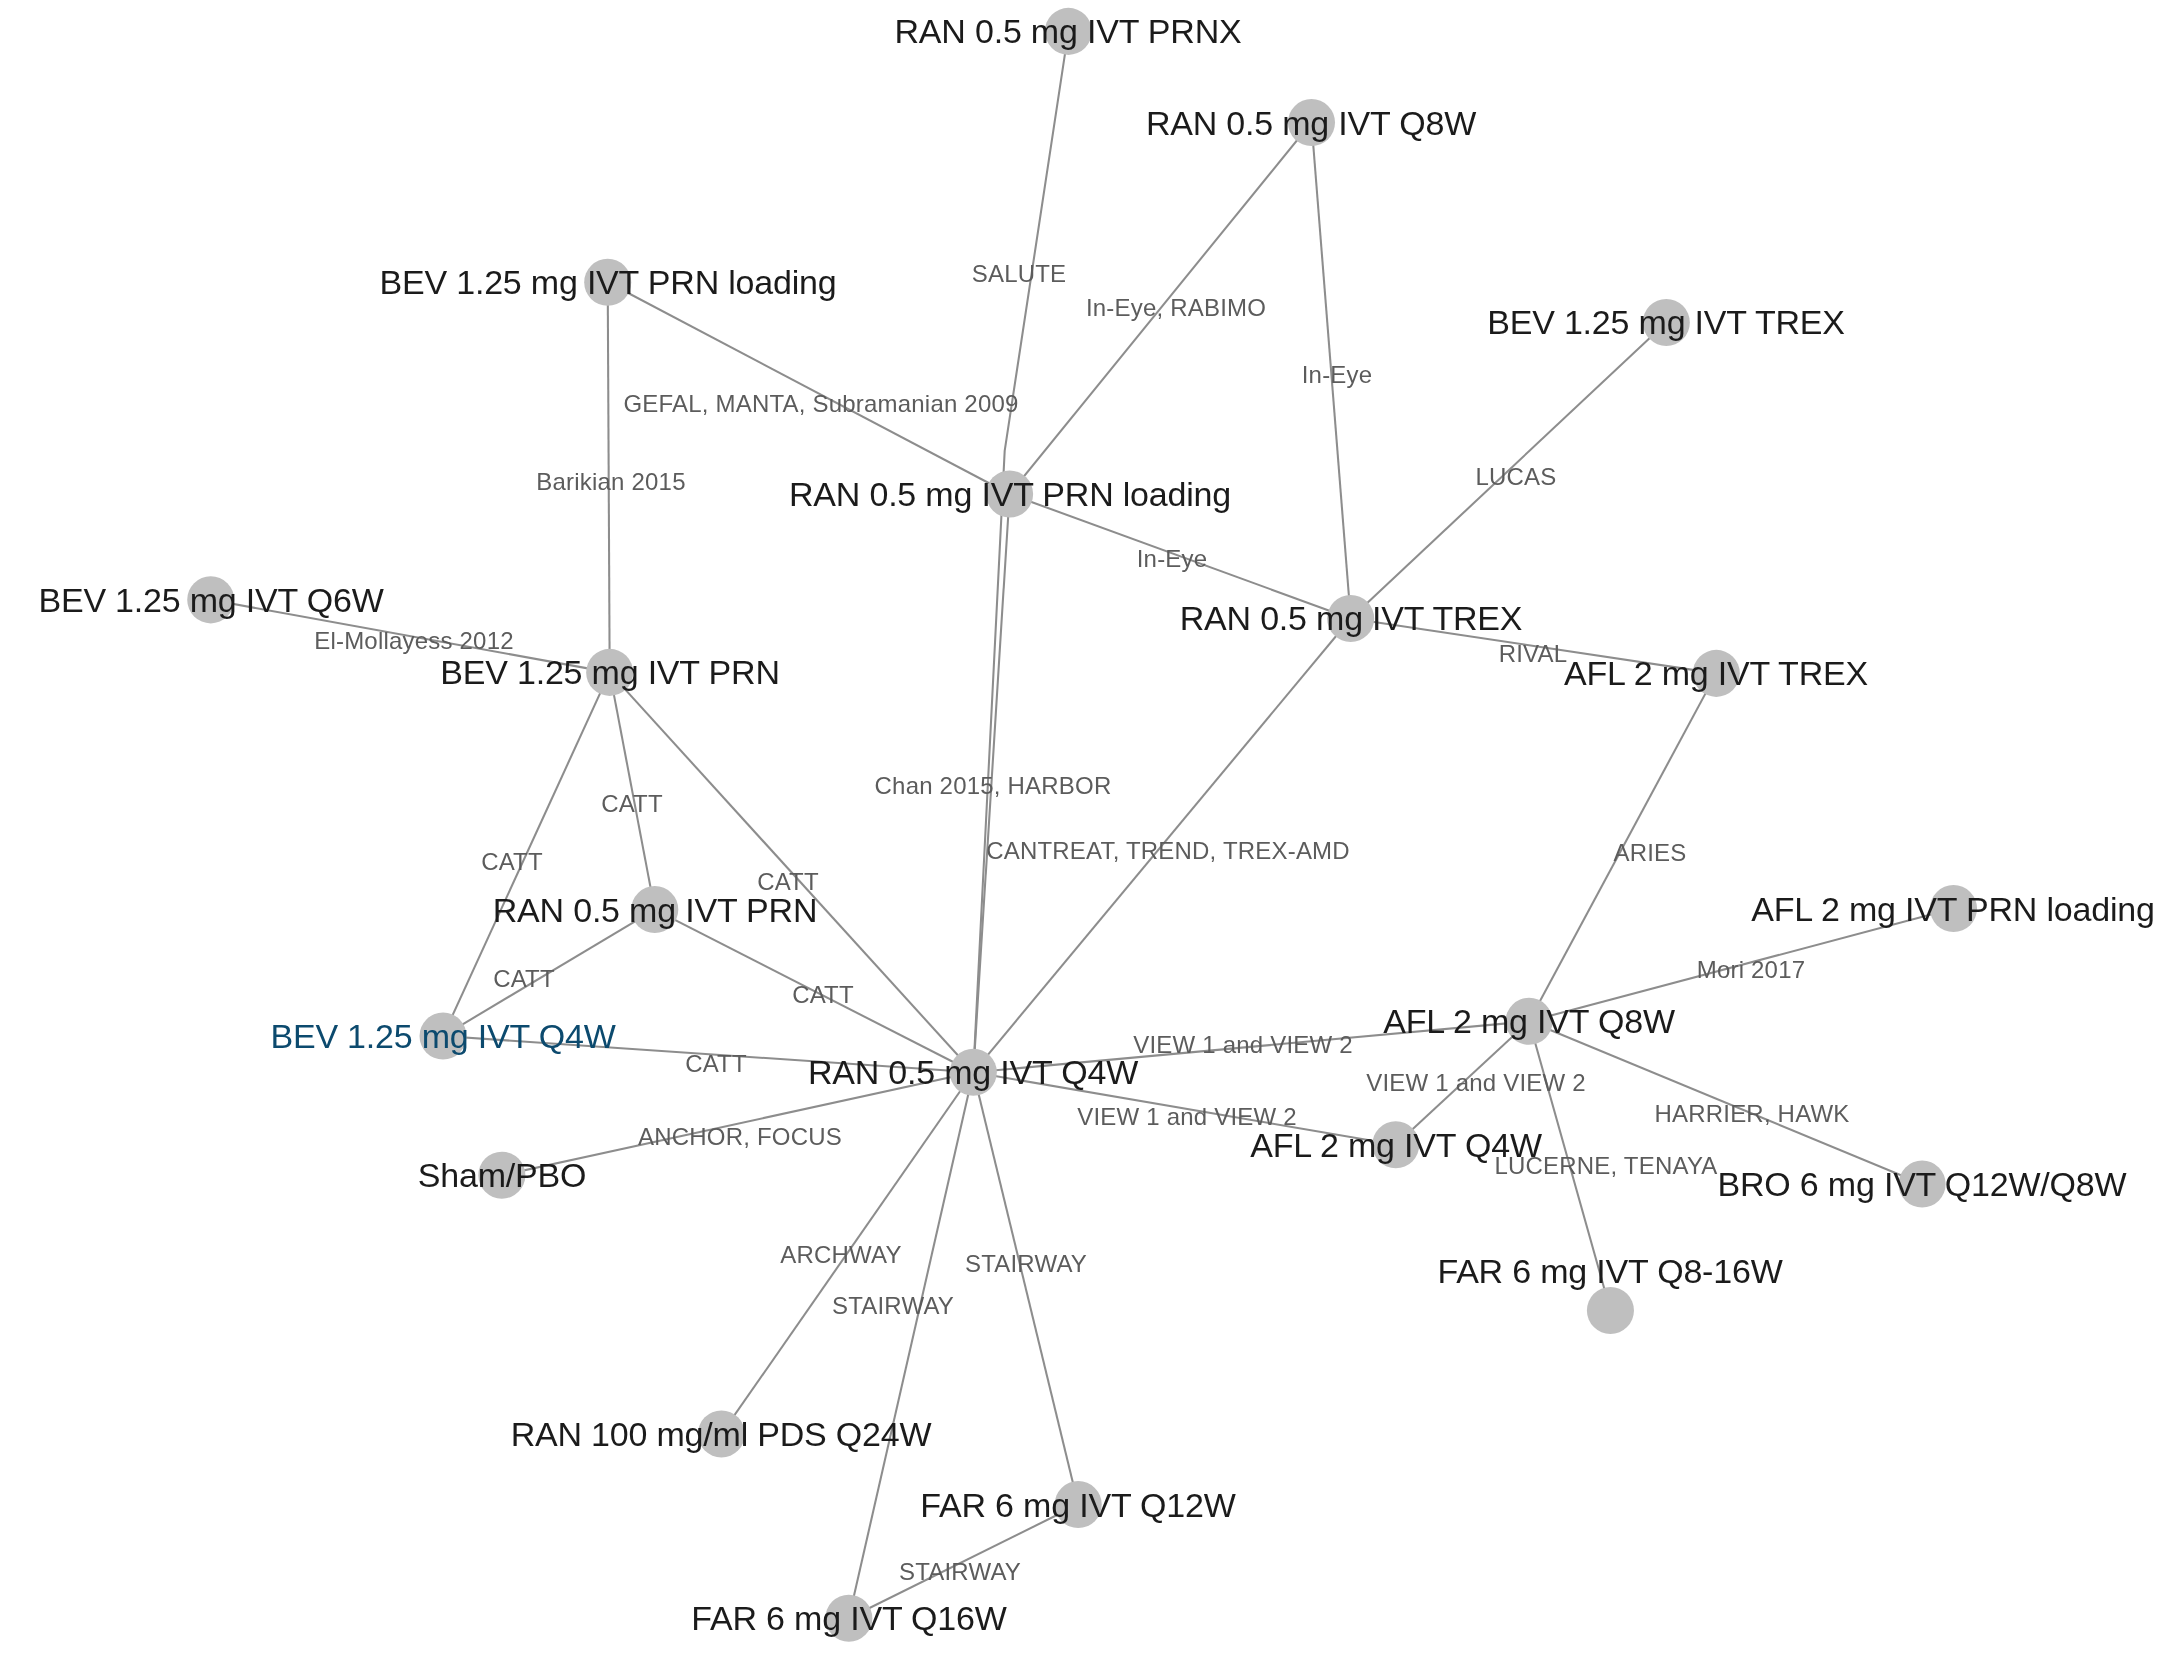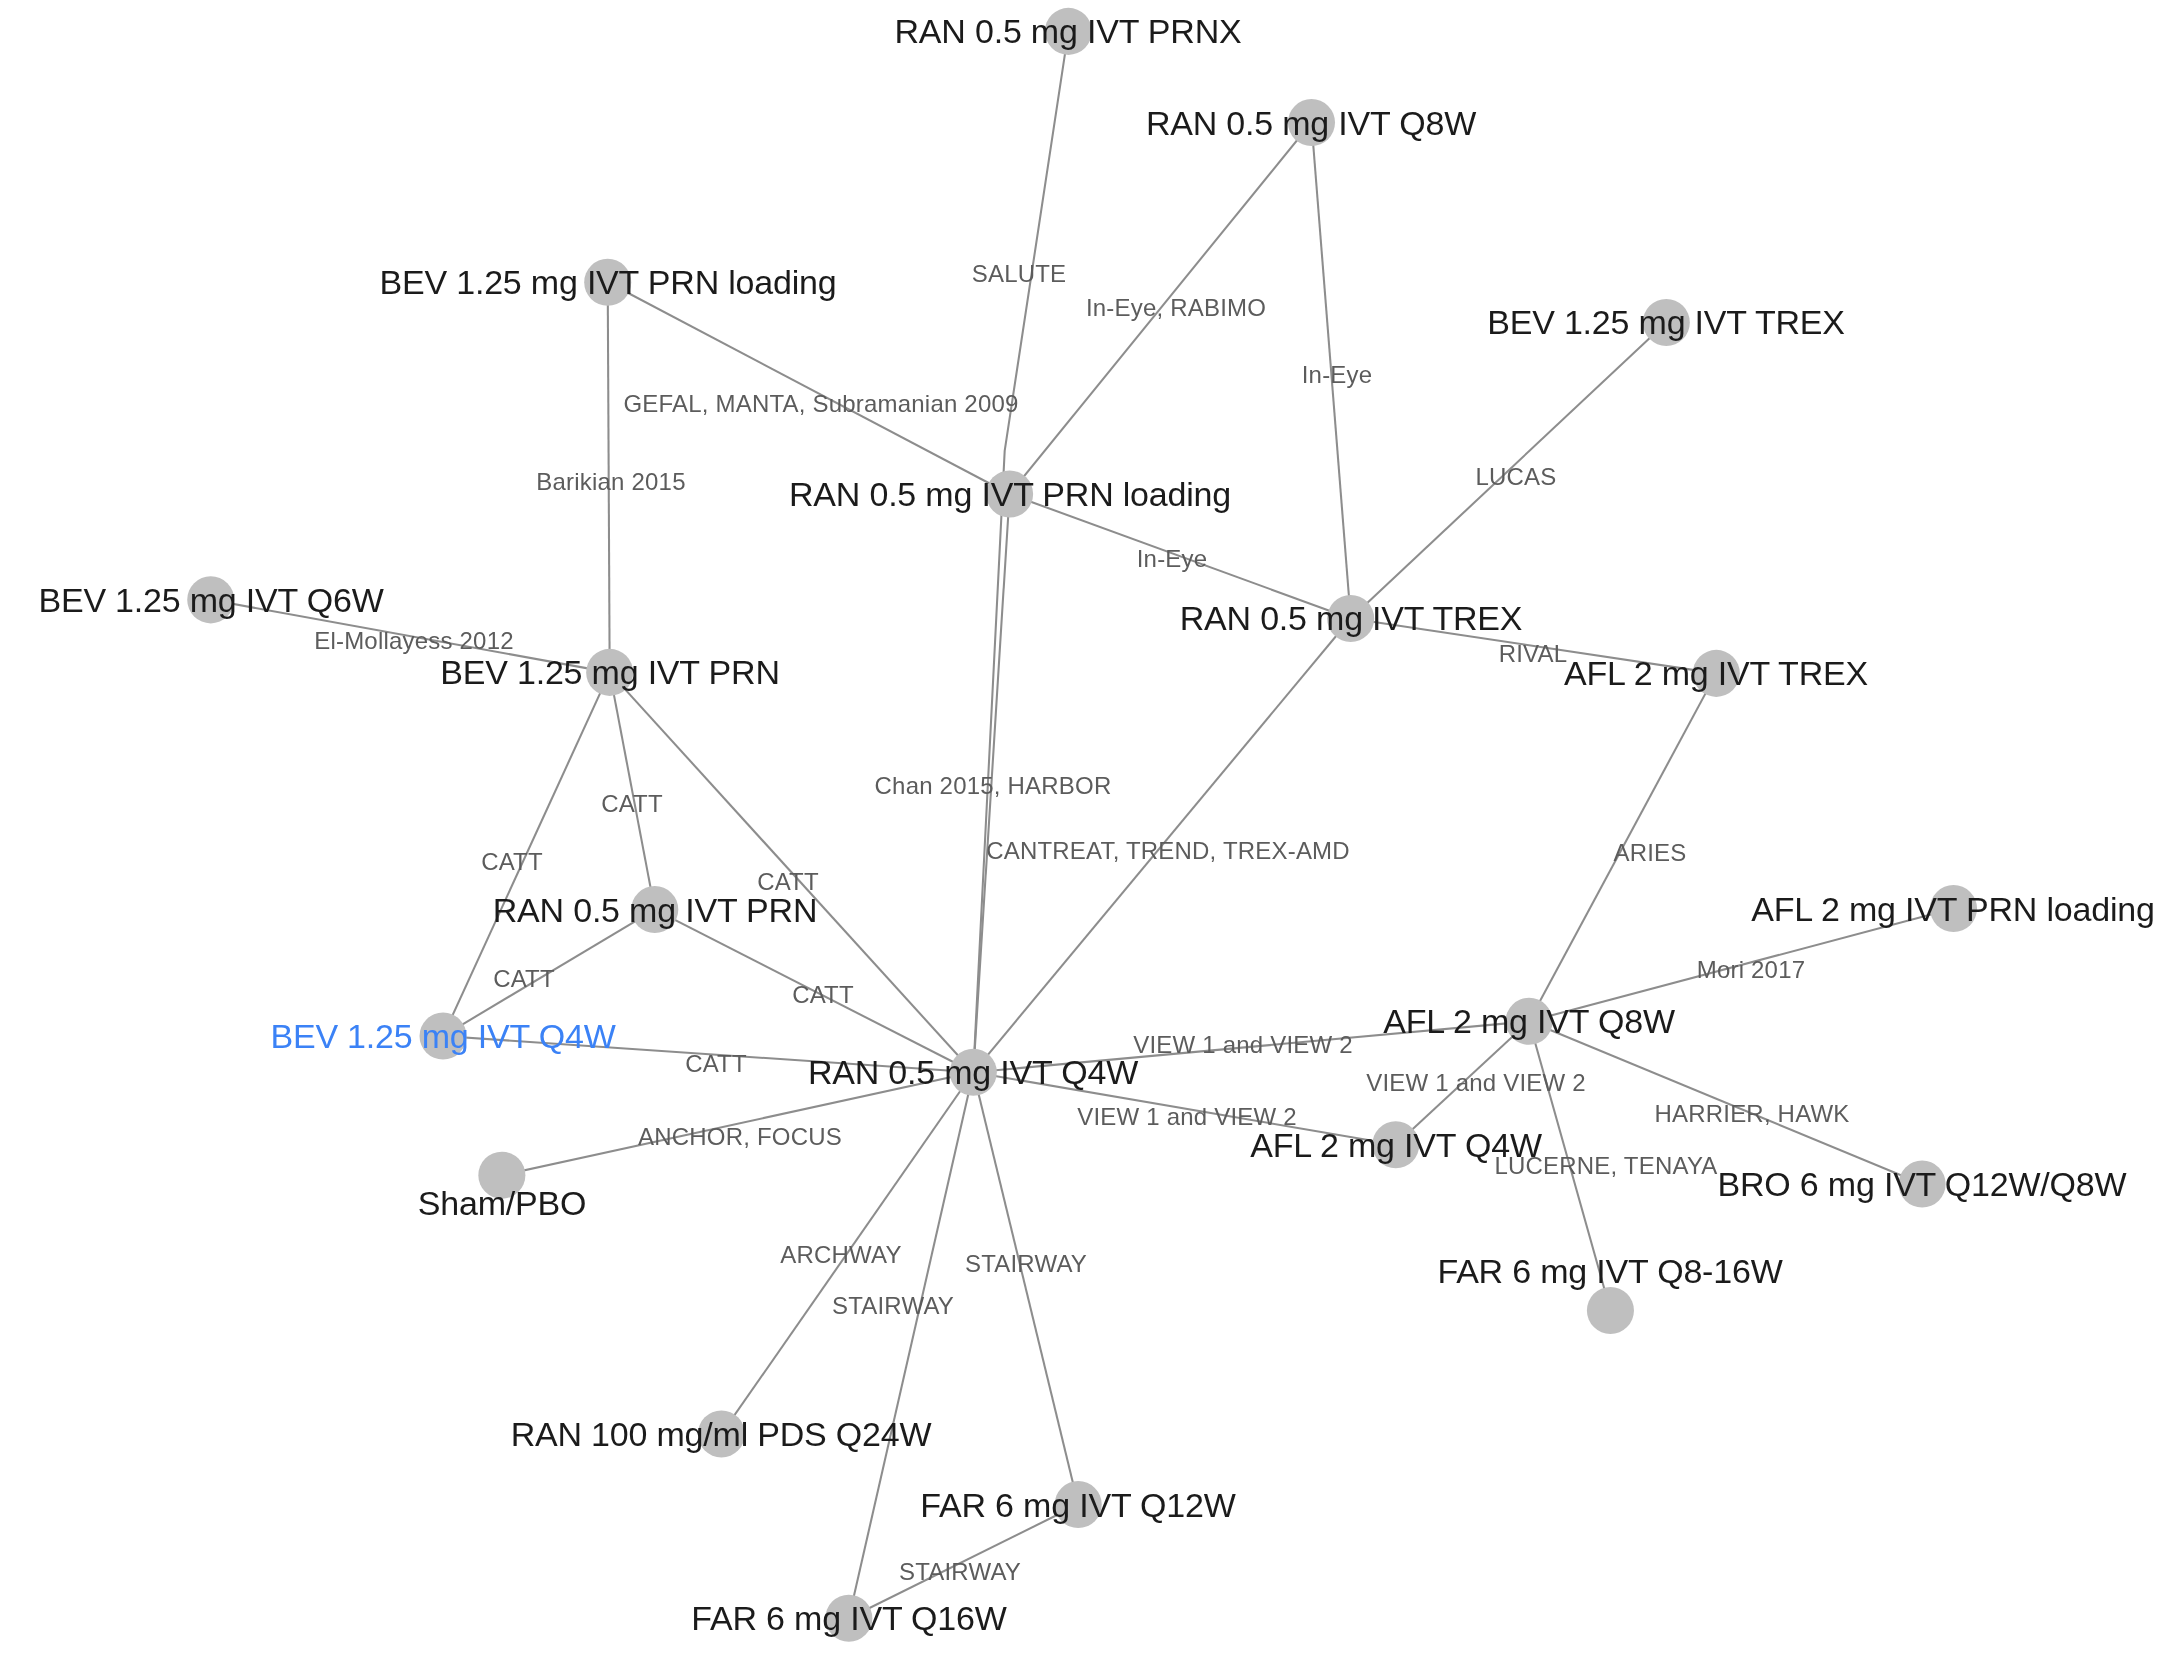--- a/index.html
+++ b/index.html
@@ -127,24 +127,24 @@
       <div class="node-label" style="left: 608px; top: 282px; color: rgb(27, 27, 27);">BEV 1.25 mg IVT PRN loading</div>
       <div class="node-label" style="left: 1666px; top: 322px; color: rgb(27, 27, 27);">BEV 1.25 mg IVT TREX</div>
       <div class="node-label" style="left: 1010px; top: 494px; color: rgb(27, 27, 27);">RAN 0.5 mg IVT PRN loading</div>
       <div class="node-label" style="left: 211px; top: 600px; color: rgb(27, 27, 27);">BEV 1.25 mg IVT Q6W</div>
       <div class="node-label" style="left: 1351px; top: 618px; color: rgb(27, 27, 27);">RAN 0.5 mg IVT TREX</div>
       <div class="node-label" style="left: 610px; top: 672px; color: rgb(27, 27, 27);">BEV 1.25 mg IVT PRN</div>
       <div class="node-label" style="left: 1716px; top: 673px; color: rgb(27, 27, 27); text-align: right;">AFL 2 mg IVT TREX</div>
       <div class="node-label" style="left: 1953px; top: 909px; color: rgb(27, 27, 27); text-align: center;">AFL 2 mg IVT PRN loading</div>
       <div class="node-label" style="left: 655px; top: 910px; color: rgb(27, 27, 27);">RAN 0.5 mg IVT PRN</div>
       <div class="node-label" style="left: 1529px; top: 1021px; color: rgb(27, 27, 27); text-align: right;">AFL 2 mg IVT Q8W</div>
-      <div class="node-label" style="left: 443px; top: 1036px; color: #3b82f6;">BEV 1.25 mg IVT Q4W</div>
+      <div class="node-label" style="left: 443px; top: 1036px; color: #0c4a6e;">BEV 1.25 mg IVT Q4W</div>
       <div class="node-label" style="left: 973px; top: 1072px; color: rgb(27, 27, 27);">RAN 0.5 mg IVT Q4W</div>
       <div class="node-label" style="left: 1396px; top: 1145px; color: rgb(27, 27, 27);">AFL 2 mg IVT Q4W</div>
       <div class="node-label" style="left: 1922px; top: 1184px; color: rgb(27, 27, 27);">BRO 6 mg IVT Q12W/Q8W</div>
-      <div class="node-label" style="left: 502px; top: 1175px; color: rgb(27, 27, 27); margin-top: 28px;">Sham/PBO</div>
+      <div class="node-label" style="left: 502px; top: 1175px; color: rgb(27, 27, 27);">Sham/PBO</div>
       <div class="node-label" style="left: 1610px; top: 1271px; color: rgb(27, 27, 27);">FAR 6 mg IVT Q8-16W</div>
       <div class="node-label" style="left: 721px; top: 1434px; color: rgb(27, 27, 27);">RAN 100 mg/ml PDS Q24W</div>
       <div class="node-label" style="left: 1078px; top: 1505px; color: rgb(27, 27, 27);">FAR 6 mg IVT Q12W</div>
       <div class="node-label" style="left: 849px; top: 1618px; color: rgb(27, 27, 27);">FAR 6 mg IVT Q16W</div>
     </div>
 </div>
 
 
 </body></html>

